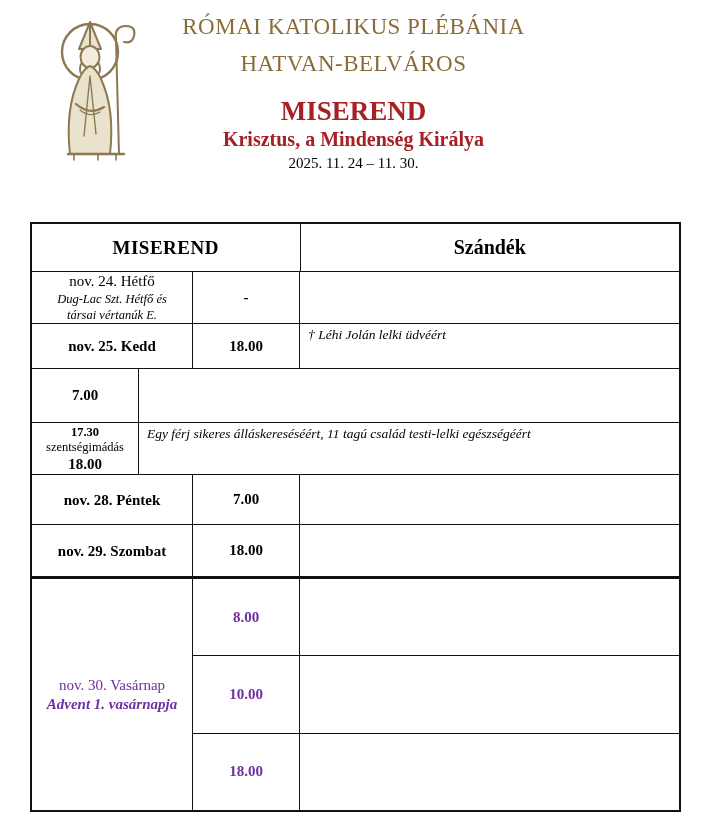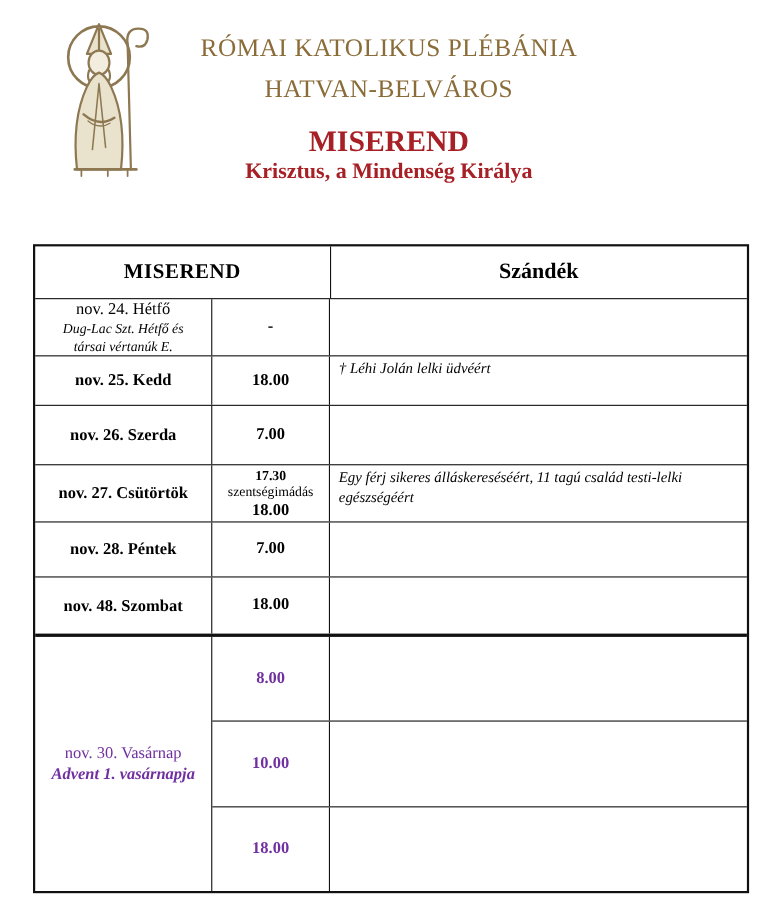--- a/index.html
+++ b/index.html
@@ -2,21 +2,21 @@
 <html><head>
 <meta charset="utf-8">
 <style>
   html,body { margin:0; padding:0; background:#ffffff; }
   body { width:707px; height:826px; font-family:"Liberation Serif", serif; color:#000; }
   .sheet { position:relative; width:707px; height:826px; background:#fff; overflow:hidden; }
 
   
   .hdr { position:relative; height:222px; }
   .logo { position:absolute; left:50px; top:12px; width:92px; height:150px; }
-  .hdr-text { text-align:center; padding-top:25px; }
+  .hdr-text { text-align:center; padding-top:8px; }
   .parish { color:#8a6c38; font-size:23px; line-height:37px; letter-spacing:0.5px; font-weight:500; }
   .mis-title { color:#a62025; font-weight:bold; font-size:27px; line-height:30px; margin-top:14px; }
   .mis-sub { color:#a62025; font-weight:bold; font-size:20px; line-height:25px; margin-top:1px; }
   .date-line { color:#000; font-size:15px; margin-top:3px; }
 
   
   .tbl { position:absolute; left:30px; top:222px; width:651px; border:2px solid #111; box-sizing:border-box; background:#fff; }
   .trow { display:flex; border-bottom:1.5px solid #111; box-sizing:border-box; }
   .trow:last-child { border-bottom:none; }
   .c { box-sizing:border-box; }
@@ -73,20 +73,21 @@
       <path d="M66 28 q-2 -14 10 -14 q10 0 8 10 q-2 8 -10 6" stroke-width="2.2"></path>
       <path d="M18 142 h56" stroke-width="2.4"></path>
       <path d="M24 142 v6 M48 142 v6 M66 142 v6" stroke-width="1.6"></path>
     </svg>
 
     <div class="hdr-text">
       <div class="parish">RÓMAI KATOLIKUS PLÉBÁNIA</div>
       <div class="parish">HATVAN-BELVÁROS</div>
       <div class="mis-title">MISEREND</div>
       <div class="mis-sub">Krisztus, a Mindenség Királya</div>
+      <div class="date-line">2025. 11. 24 – 11. 30.</div>
     </div>
   </div>
 
   <div class="tbl">
 
     <div class="trow h-head">
       <div class="c hc-mis">MISEREND</div>
       <div class="c hc-sza">Szándék</div>
     </div>
 
@@ -106,56 +107,50 @@
       <div class="c c1">
           <span class="day">nov. 25. Kedd</span>
         </div>
       <div class="c c2">
           <span class="time">18.00</span>
         </div>
       <div class="c c3 intent">† Léhi Jolán lelki üdvéért</div>
     </div>
 
     <div class="trow h-r2">
-      <div class="c c1">
-          <span class="day">nov. 26. Szerda</span>
-        </div>
       <div class="c c2">
           <span class="time">7.00</span>
         </div>
       <div class="c c3 split-col">
         <div class="split-top intent"></div>
       </div>
     </div>
 
     <div class="trow h-r3">
-      <div class="c c1">
-          <span class="day">nov. 27. Csütörtök</span>
-        </div>
       <div class="c c2">
         <div class="t-sm">17.30</div>
         <div class="t-lbl">szentségimádás</div>
         <div class="t-big">18.00</div>
       </div>
       <div class="c c3 intent">Egy férj sikeres álláskereséséért, 11 tagú család testi-lelki egészségéért</div>
     </div>
 
     <div class="trow h-r4">
       <div class="c c1">
           <span class="day">nov. 28. Péntek</span>
         </div>
       <div class="c c2">
           <span class="time">7.00</span>
         </div>
       <div class="c c3 intent"></div>
     </div>
 
     <div class="trow h-r5">
       <div class="c c1">
-          <span class="day">nov. 48. Szombat</span>
+          <span class="day">nov. 29. Szombat</span>
         </div>
       <div class="c c2">
           <span class="time">18.00</span>
         </div>
       <div class="c c3 intent"></div>
     </div>
 
     <div class="trow h-sun sun">
       <div class="c c1">
         <div class="sun-day">nov. 30. Vasárnap</div>

